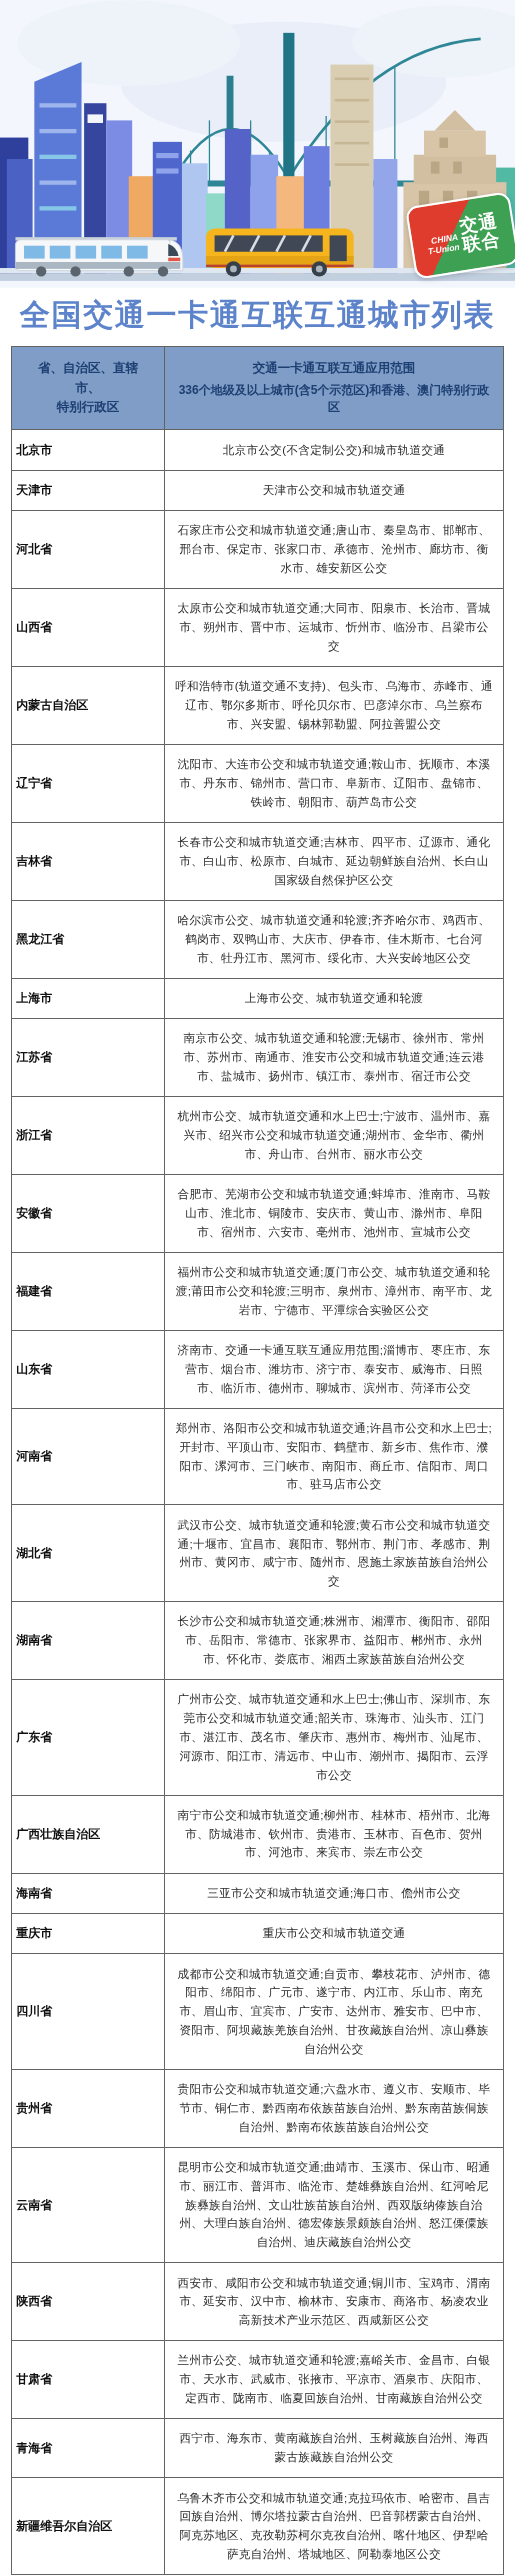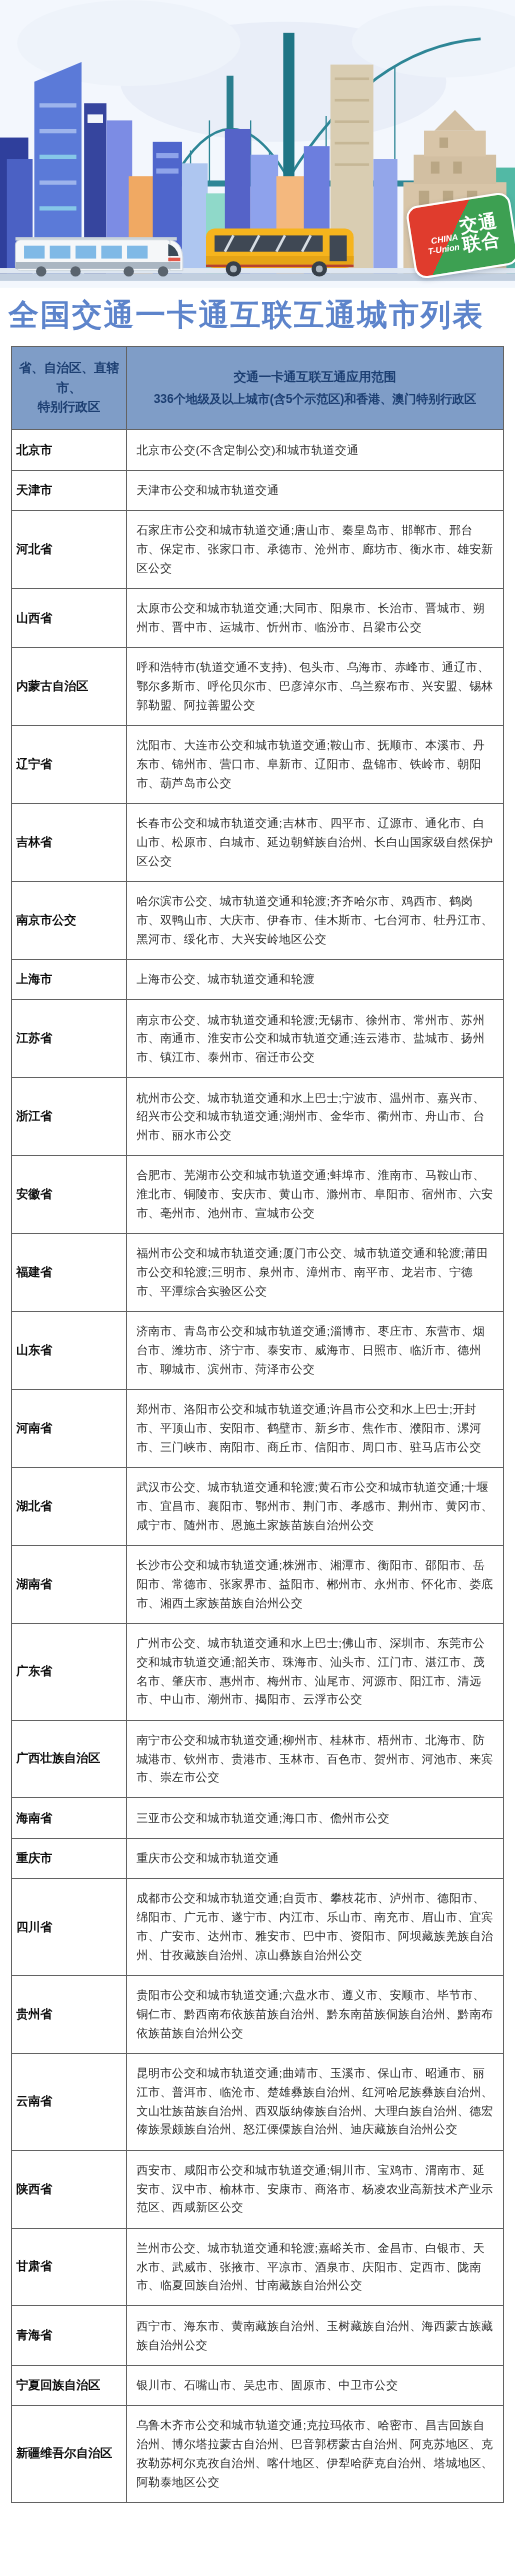--- a/index.html
+++ b/index.html
@@ -10,33 +10,33 @@
   .hero svg{display:block;}
   .badge{position:absolute;left:410px;top:199px;width:101px;height:69px;
     background:linear-gradient(125deg,#e03c2d 42%,#3da052 42%);
     border:2.6px solid #fff;border-radius:12px;transform:rotate(-9deg);
     box-shadow:0 1.7px 5.2px rgba(40,60,90,.25);
     display:flex;align-items:center;justify-content:center;gap:3.4px;color:#fff;}
   .badge-sub{display:flex;flex-direction:column;align-items:flex-end;font-style:italic;font-weight:bold;font-size:8.6px;line-height:1.15;margin-top:12px;}
   .badge-main{display:flex;flex-direction:column;font-weight:bold;font-size:18px;line-height:1.05;letter-spacing:0.9px;}
 
   
-  .title{margin:6.9px 8.6px 10.3px;text-align:left;font-size:30px;font-weight:bold;color:#5d84cb;letter-spacing:1.7px;}
+  .title{margin:6.9px 8.6px 10.3px;text-align:center;font-size:30px;font-weight:bold;color:#5d84cb;letter-spacing:1.7px;}
 
   
   .table-wrap{margin:0 11px;}
   table{border-collapse:collapse;width:100%;}
   th,td{border:0.9px solid #636363;}
   thead th{background:#7f9dc7;color:#1d3f72;vertical-align:middle;}
-  .th-region{width:112px;font-size:12.5px;line-height:1.55;padding:12px 1px;}
+  .th-region{width:112px;font-size:12.5px;line-height:1.55;padding:12px 20px;}
   .th-scope{padding:8.6px 10.3px;}
   .th-scope-1{font-size:12.5px;font-weight:bold;margin-bottom:5.2px;}
   .th-scope-2{font-size:12px;font-weight:bold;text-align:center;}
   td.region{font-weight:bold;font-size:12px;color:#101010;padding:10.3px 4.3px;}
-  td.scope{font-size:11.6px;color:#2a2a2a;padding:10.3px 9.4px;line-height:1.62;letter-spacing:0.3px;}
+  td.scope{font-size:11.6px;color:#2a2a2a;padding:10.3px 9.4px;line-height:1.62;letter-spacing:0.3px;text-align:center;}
 </style>
 </head>
 <body>
 
 <div class="hero">
   <svg width="515" height="288" viewBox="0 0 600 335">
     <rect width="600" height="335" fill="#f3f7fd"></rect>
     <ellipse cx="330" cy="95" rx="190" ry="70" fill="#e9eef8"></ellipse>
     <ellipse cx="150" cy="50" rx="130" ry="50" fill="#eef3fa"></ellipse>
     <ellipse cx="520" cy="48" rx="110" ry="42" fill="#eef3fa"></ellipse>
@@ -197,21 +197,21 @@
     <td class="region">辽宁省</td>
     <td class="scope">沈阳市、大连市公交和城市轨道交通;鞍山市、抚顺市、本溪市、丹东市、锦州市、营口市、阜新市、辽阳市、盘锦市、铁岭市、朝阳市、葫芦岛市公交</td>
   </tr>
 
   <tr>
     <td class="region">吉林省</td>
     <td class="scope">长春市公交和城市轨道交通;吉林市、四平市、辽源市、通化市、白山市、松原市、白城市、延边朝鲜族自治州、长白山国家级自然保护区公交</td>
   </tr>
 
   <tr>
-    <td class="region">南京市公交</td>
+    <td class="region">黑龙江省</td>
     <td class="scope">哈尔滨市公交、城市轨道交通和轮渡;齐齐哈尔市、鸡西市、鹤岗市、双鸭山市、大庆市、伊春市、佳木斯市、七台河市、牡丹江市、黑河市、绥化市、大兴安岭地区公交</td>
   </tr>
 
   <tr>
     <td class="region">上海市</td>
     <td class="scope">上海市公交、城市轨道交通和轮渡</td>
   </tr>
 
   <tr>
     <td class="region">江苏省</td>
@@ -229,21 +229,21 @@
   </tr>
 
   <tr>
     <td class="region">福建省</td>
     <td class="scope">福州市公交和城市轨道交通;厦门市公交、城市轨道交通和轮渡;莆田市公交和轮渡;三明市、泉州市、漳州市、南平市、龙岩市、宁德市、平潭综合实验区公交</td>
   </tr>
 
 
   <tr>
     <td class="region">山东省</td>
-    <td class="scope">济南市、青岛市公交和城市轨道交通;淄博市、枣庄市、东营市、烟台市、潍坊市、济宁市、泰安市、威海市、日照市、临沂市、德州市、聊城市、滨州市、菏泽市公交</td>
+    <td class="scope">济南市、交通一卡通互联互通应用范围;淄博市、枣庄市、东营市、烟台市、潍坊市、济宁市、泰安市、威海市、日照市、临沂市、德州市、聊城市、滨州市、菏泽市公交</td>
   </tr>
 
   <tr>
     <td class="region">河南省</td>
     <td class="scope">郑州市、洛阳市公交和城市轨道交通;许昌市公交和水上巴士;开封市、平顶山市、安阳市、鹤壁市、新乡市、焦作市、濮阳市、漯河市、三门峡市、南阳市、商丘市、信阳市、周口市、驻马店市公交</td>
   </tr>
 
   <tr>
     <td class="region">湖北省</td>
     <td class="scope">武汉市公交、城市轨道交通和轮渡;黄石市公交和城市轨道交通;十堰市、宜昌市、襄阳市、鄂州市、荆门市、孝感市、荆州市、黄冈市、咸宁市、随州市、恩施土家族苗族自治州公交</td>
@@ -298,24 +298,20 @@
   <tr>
     <td class="region">甘肃省</td>
     <td class="scope">兰州市公交、城市轨道交通和轮渡;嘉峪关市、金昌市、白银市、天水市、武威市、张掖市、平凉市、酒泉市、庆阳市、定西市、陇南市、临夏回族自治州、甘南藏族自治州公交</td>
   </tr>
 
   <tr>
     <td class="region">青海省</td>
     <td class="scope">西宁市、海东市、黄南藏族自治州、玉树藏族自治州、海西蒙古族藏族自治州公交</td>
   </tr>
 
-  <tr>
-    <td class="region">宁夏回族自治区</td>
-    <td class="scope">银川市、石嘴山市、吴忠市、固原市、中卫市公交</td>
-  </tr>
 
   <tr>
     <td class="region">新疆维吾尔自治区</td>
     <td class="scope">乌鲁木齐市公交和城市轨道交通;克拉玛依市、哈密市、昌吉回族自治州、博尔塔拉蒙古自治州、巴音郭楞蒙古自治州、阿克苏地区、克孜勒苏柯尔克孜自治州、喀什地区、伊犁哈萨克自治州、塔城地区、阿勒泰地区公交</td>
   </tr>
 
 </tbody>
   </table>
 </div>
 

